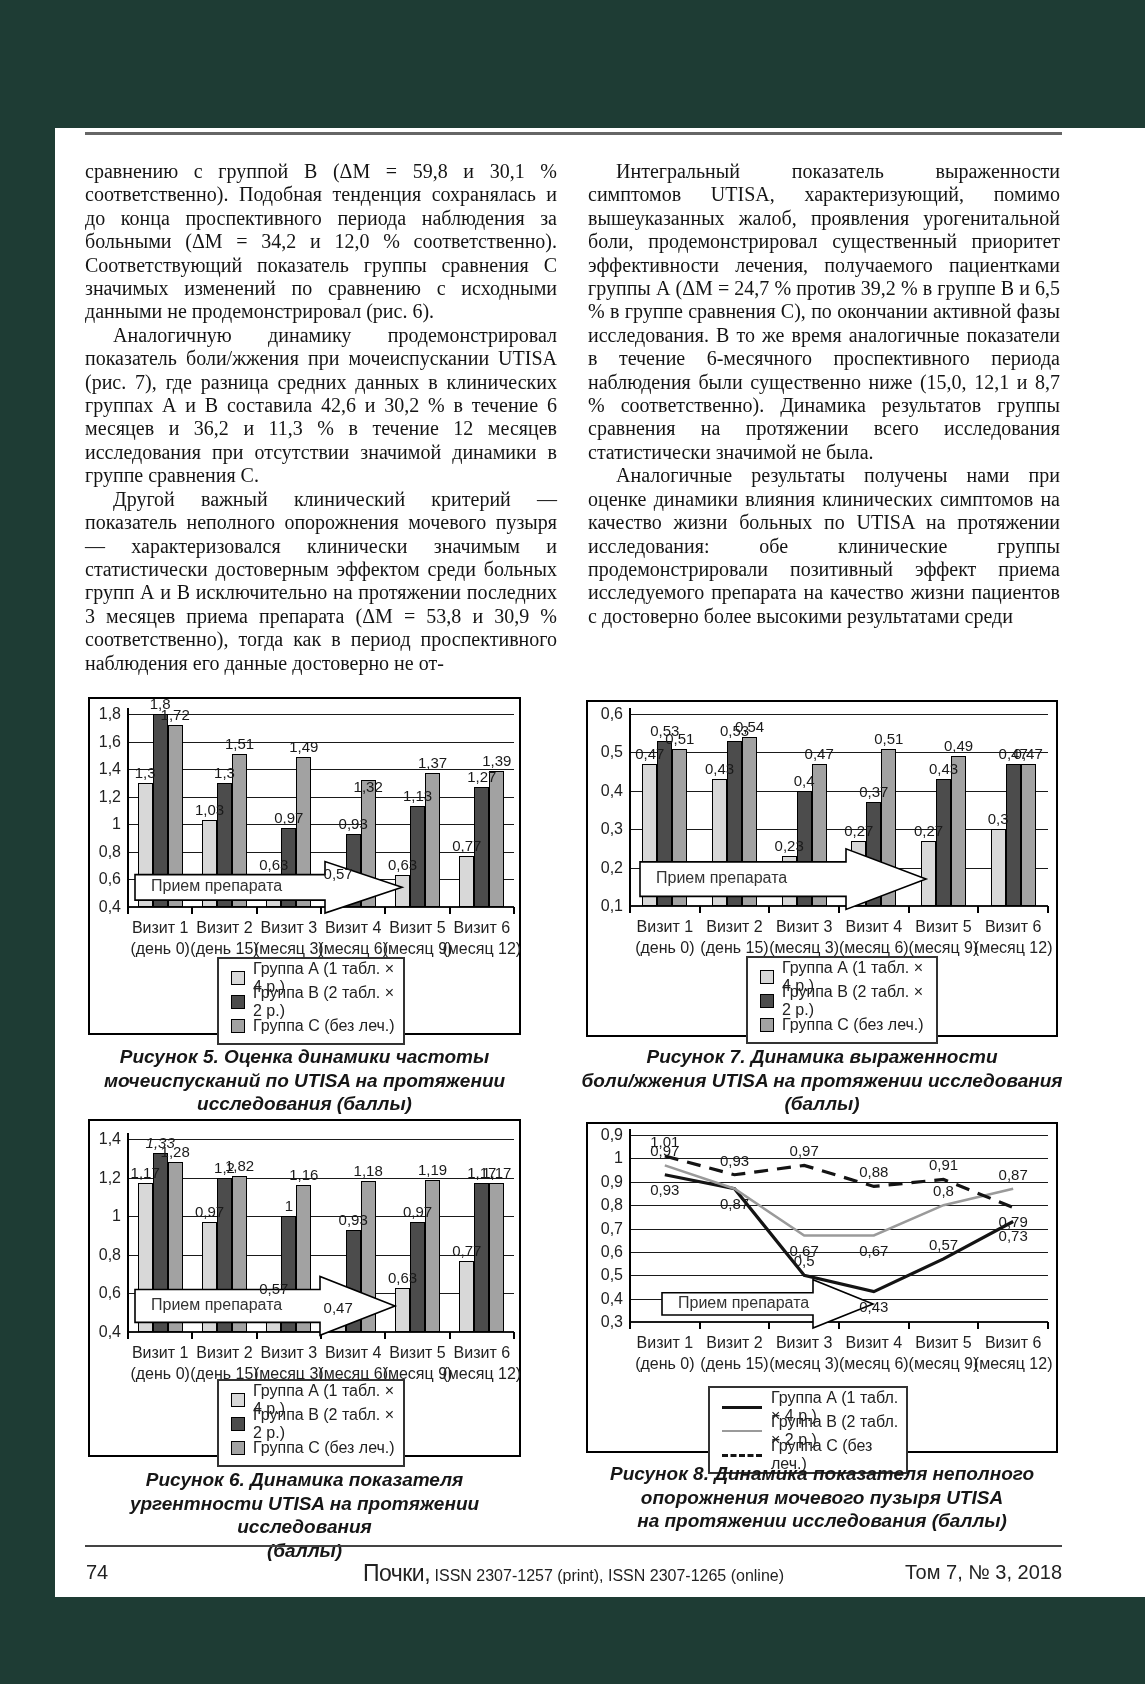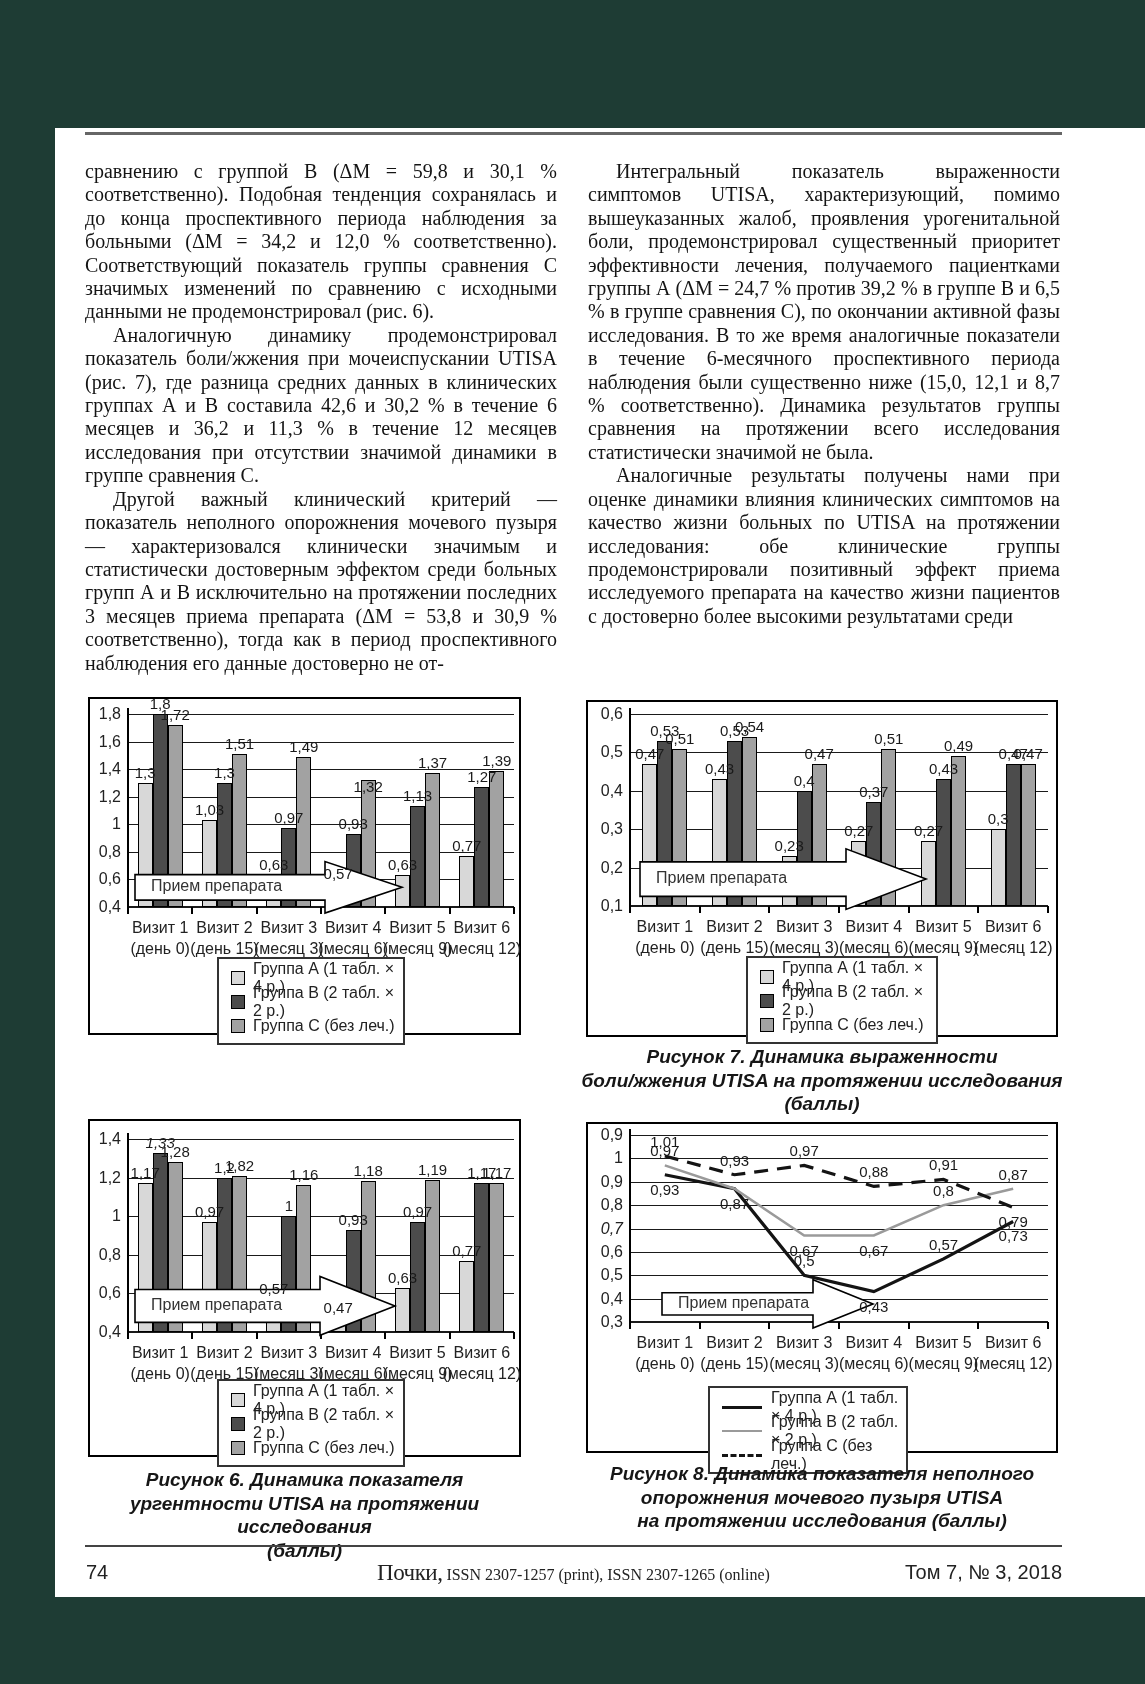--- a/index.html
+++ b/index.html
@@ -19,21 +19,21 @@
   .bar{position:absolute;box-sizing:border-box;border:1px solid #000;}
   .blabel{position:absolute;font-family:"Liberation Sans", sans-serif;font-size:15px;width:56px;text-align:center;color:#1a1a1a;white-space:nowrap;}
   .cat{position:absolute;font-family:"Liberation Sans", sans-serif;font-size:16px;line-height:21px;text-align:center;color:#222;}
   .legendbox{position:absolute;background:#fff;border:2px solid #333;box-sizing:border-box;padding:7px 0 5px 12px;}
   .lrow{display:flex;align-items:center;height:24px;font-family:"Liberation Sans", sans-serif;font-size:16px;color:#222;}
   .swatch{width:14px;height:14px;border:1px solid #000;box-sizing:border-box;margin-right:8px;flex:0 0 auto;}
   .lineswatch{width:40px;margin-right:9px;flex:0 0 auto;}
   .arrowtext{position:absolute;font-family:"Liberation Sans", sans-serif;font-size:16px;color:#333;white-space:nowrap;}
   svg{position:absolute;left:0;top:0;}
   #footer-num,#footer-issue{position:absolute;font-family:"Liberation Sans", sans-serif;font-size:20px;color:#222;}
-  #footer-center{position:absolute;left:85px;top:1560px;width:977px;text-align:center;font-family:Liberation Serif, serif;color:#222;}
+  #footer-center{position:absolute;left:85px;top:1560px;width:977px;text-align:center;font-family:Liberation Sans, sans-serif;color:#222;}
   #footer-center .jname{font-size:23px;letter-spacing:-0.5px;}
   #footer-center .jissn{font-size:16px;}
 </style>
 </head>
 <body>
 
 <div id="canvas">
 
   <div class="tealband" id="band-top" style="left:0;top:0;width:1145px;height:128px;"></div>
   <div class="tealband" id="band-left" style="left:0;top:0;width:55px;height:1684px;"></div>
@@ -322,21 +322,21 @@
   <div class="figure" id="fig-3" style="left:586px;top:1122px;width:472px;height:331px;">
       <div class="gridline" style="left: 42px; top: 11px; width: 418px; height: 1px;"></div>
       <div class="ytick" style="left: 0px; top: 1px; width: 35px;">0,9</div>
       <div class="gridline" style="left: 42px; top: 34.375px; width: 418px; height: 1px;"></div>
       <div class="ytick" style="left: 0px; top: 24.375px; width: 35px;">1</div>
       <div class="gridline" style="left: 42px; top: 57.75px; width: 418px; height: 1px;"></div>
       <div class="ytick" style="left: 0px; top: 47.75px; width: 35px;">0,9</div>
       <div class="gridline" style="left: 42px; top: 81.125px; width: 418px; height: 1px;"></div>
       <div class="ytick" style="left: 0px; top: 71.125px; width: 35px;">0,8</div>
       <div class="gridline" style="left: 42px; top: 104.5px; width: 418px; height: 1px;"></div>
-      <div class="ytick" style="left: 0px; top: 94.5px; width: 35px; font-style: italic;">0,7</div>
+      <div class="ytick" style="left: 0px; top: 94.5px; width: 35px;">0,7</div>
       <div class="gridline" style="left: 42px; top: 127.875px; width: 418px; height: 1px;"></div>
       <div class="ytick" style="left: 0px; top: 117.875px; width: 35px;">0,6</div>
       <div class="gridline" style="left: 42px; top: 151.25px; width: 418px; height: 1px;"></div>
       <div class="ytick" style="left: 0px; top: 141.25px; width: 35px;">0,5</div>
       <div class="gridline" style="left: 42px; top: 174.625px; width: 418px; height: 1px;"></div>
       <div class="ytick" style="left: 0px; top: 164.625px; width: 35px;">0,4</div>
       <div class="gridline" style="left: 42px; top: 197px; width: 418px; height: 2px;"></div>
       <div class="ytick" style="left: 0px; top: 188px; width: 35px;">0,3</div>
       <div class="axis" style="left: 41px; top: 5px; width: 2px; height: 194px;"></div>
       <div class="axis" style="left: 41px; top: 198px; width: 2px; height: 7px;"></div>
@@ -393,20 +393,23 @@
           <div class="lineswatch" style="border-top: 2px solid rgb(154, 154, 154);"></div>
           <div>Группа В (2 табл. × 2 р.)</div>
         </div>
         <div class="lrow">
           <div class="lineswatch" style="border-top: 3px dashed rgb(20, 20, 20);"></div>
           <div>Группа С (без леч.)</div>
         </div>
       </div>
     </div>
 
+  <div class="caption" style="left:83px;top:1045px;width:443px;">Рисунок 5. Оценка динамики частоты
+мочеиспусканий по UTISA на протяжении
+исследования (баллы)</div>
   <div class="caption" style="left:570px;top:1045px;width:504px;">Рисунок 7. Динамика выраженности
 боли/жжения UTISA на протяжении исследования
 (баллы)</div>
   <div class="caption" style="left:83px;top:1468px;width:443px;">Рисунок 6. Динамика показателя
 ургентности UTISA на протяжении исследования
 (баллы)</div>
   <div class="caption" style="left:570px;top:1462px;width:504px;">Рисунок 8. Динамика показателя неполного
 опорожнения мочевого пузыря UTISA
 на протяжении исследования (баллы)</div>
 

